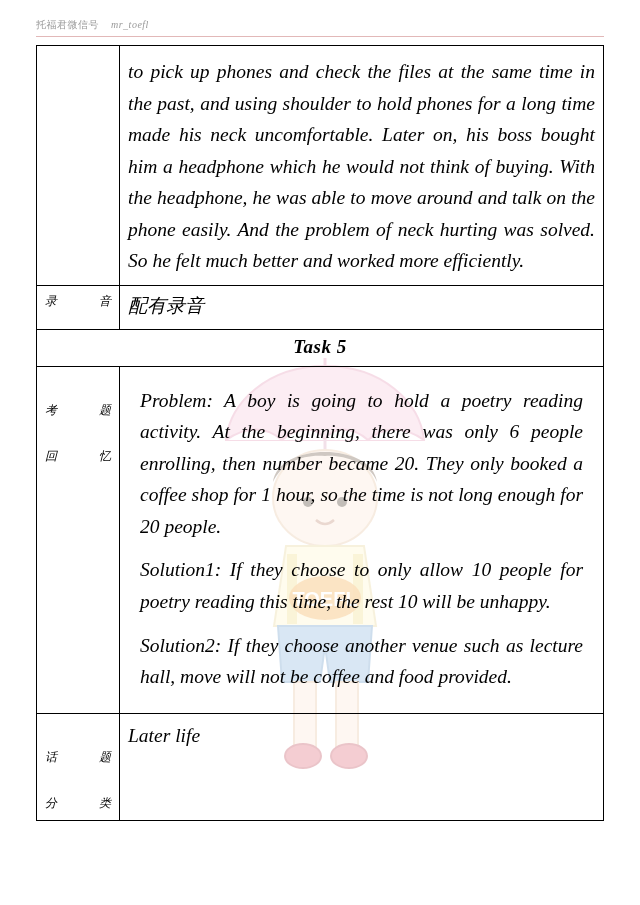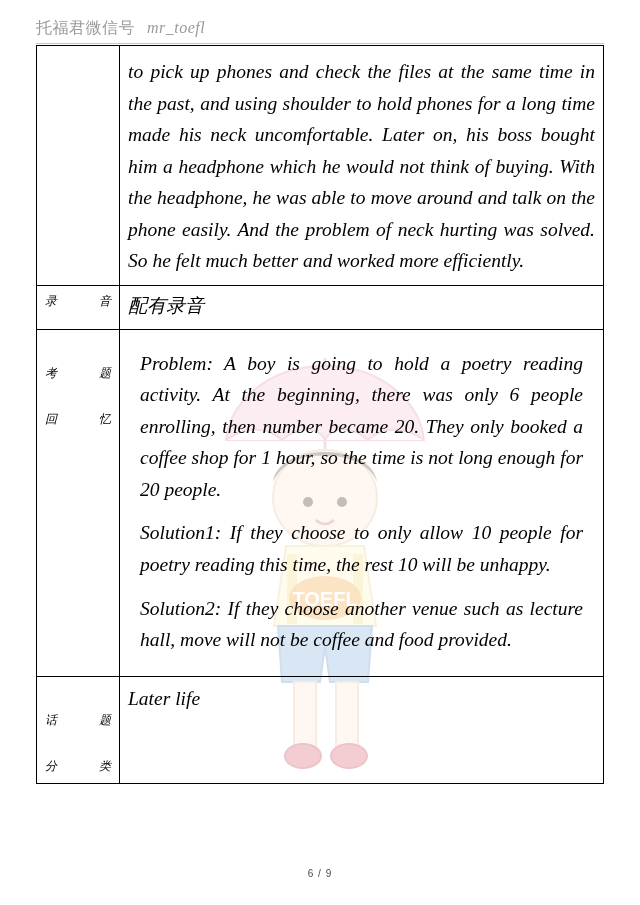--- a/index.html
+++ b/index.html
@@ -23,21 +23,21 @@
     box-sizing: border-box;
   }
 
   
   .header {
     position: absolute;
     top: 18px;
     left: 36px;
     right: 36px;
     font-family: "Liberation Sans", sans-serif;
-    font-size: 16px;
+    font-size: 10px;
     color: #9a9a9a;
     letter-spacing: 0.5px;
     padding-bottom: 4px;
     border-bottom: 1px solid #e2b8b8;
   }
   .header .wx {
     margin-left: 12px;
     font-family: "Liberation Serif", serif;
     font-style: italic;
   }
@@ -178,20 +178,23 @@
   <div class="table-wrap">
     <table class="doc">
       <tbody>
           <tr>
         <td class="label"></td>
         <td class="body first">to pick up phones and check the files at the same time in the past, and using shoulder to hold phones for a long time made his neck uncomfortable. Later on, his boss bought him a headphone which he would not think of buying. With the headphone, he was able to move around and talk on the phone easily. And the problem of neck hurting was solved. So he felt much better and worked more efficiently.</td>
       </tr>
       <tr>
         <td class="label">录音</td>
         <td class="audio">配有录音</td>
+      </tr>
+      <tr class="task-banner">
+        <td colspan="2">Task 5</td>
       </tr>
       <tr>
         <td class="label">
           <span class="lbl-line">考 题</span>
           <span class="lbl-line">回忆</span>
         </td>
         <td class="body">
           <p>Problem: A boy is going to hold a poetry reading activity. At the beginning, there was only 6 people enrolling, then number became 20. They only booked a coffee shop for 1 hour, so the time is not long enough for 20 people.</p>
           <p>Solution1: If they choose to only allow 10 people for poetry reading this time, the rest 10 will be unhappy.</p>
           <p>Solution2: If they choose another venue such as lecture hall, move will not be coffee and food provided.</p>
@@ -201,15 +204,14 @@
         <td class="label">
           <span class="lbl-line">话 题</span>
           <span class="lbl-line">分类</span>
         </td>
         <td class="topic">Later life</td>
       </tr>
     </tbody>
       </table>
   </div>
 
-  <div class="footer">6 / 9</div>
 
 </div>
 
 </body></html>

